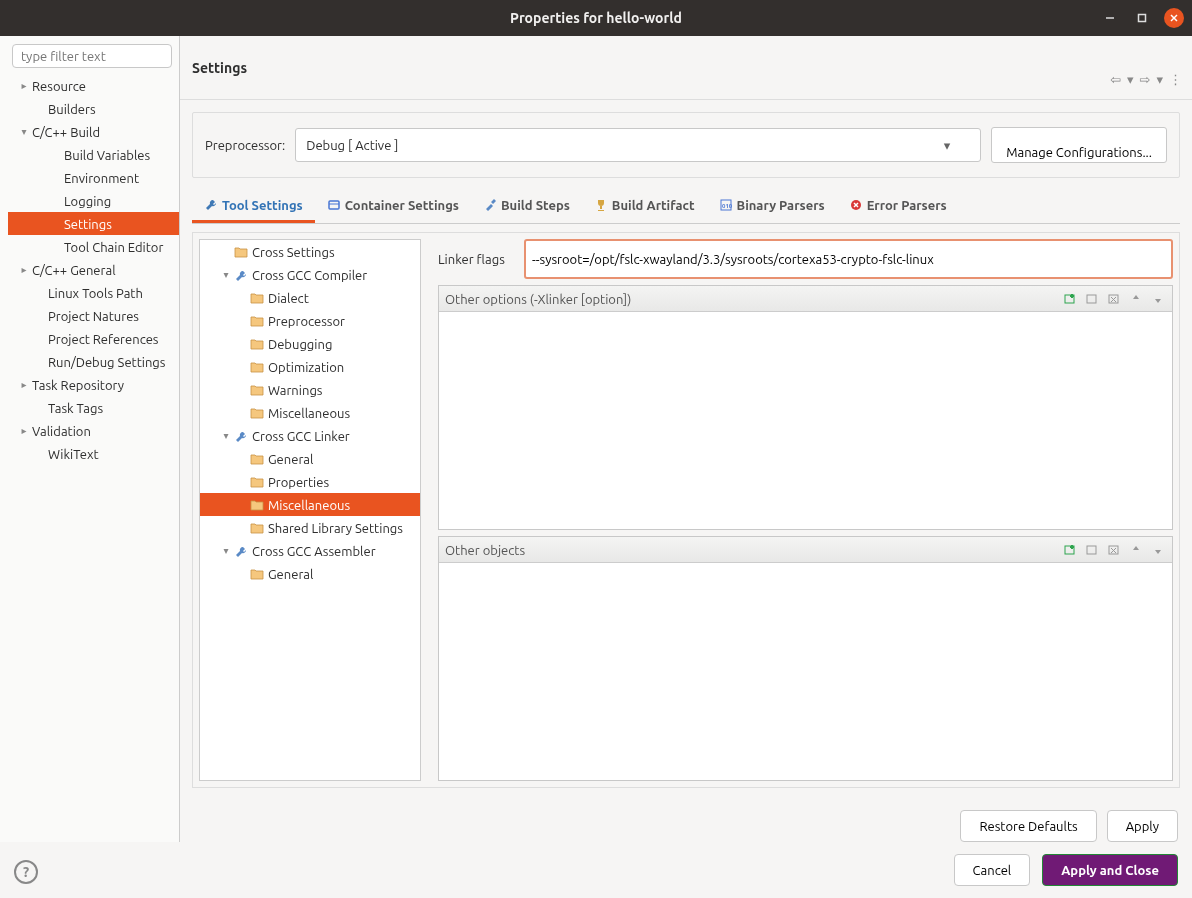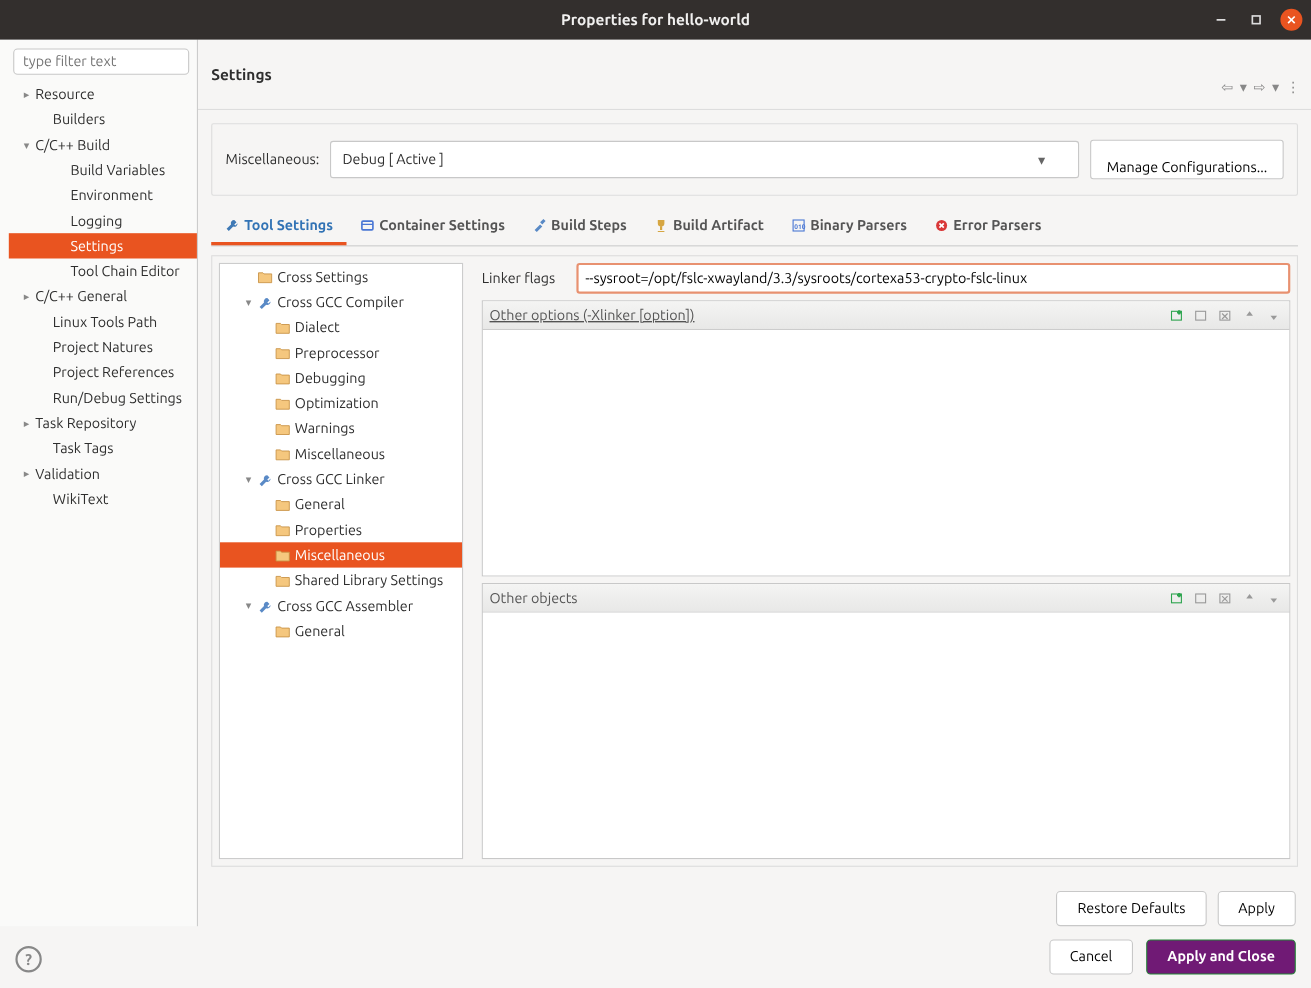--- a/index.html
+++ b/index.html
@@ -45,21 +45,21 @@
   .tool-tree { width: 222px; border: 1px solid #ccc; background: #fff; font-size: 13px; overflow: auto; }
   .tool-tree .trow { display: flex; align-items: center; height: 23px; padding-left: 4px; cursor: default; white-space: nowrap; }
   .tool-tree .trow.selected { background: #e95420; color: #fff; }
   .tool-tree .arrow { width: 12px; display: inline-flex; justify-content: center; color: #888; font-size: 10px; }
   .folder-icon { width: 14px; height: 12px; margin: 0 4px 0 2px; display: inline-block; }
   .folder-icon svg, .wrench-icon svg { display: block; }
 
   .tool-right { flex: 1; display: flex; flex-direction: column; gap: 6px; min-width: 0; padding-left: 11px; }
   .field-row { display: flex; align-items: center; gap: 8px; }
   .field-row label { font-size: 13px; min-width: 78px; }
-  .text-input { flex: 1; height: 28px; border: 2px solid #e89170; border-radius: 3px; padding: 0 6px; font-size: 13px; background: #fff; }
+  .text-input { flex: 1; height: 40px; border: 2px solid #e89170; border-radius: 3px; padding: 0 6px; font-size: 13px; background: #fff; }
   .listbox { flex: 1; border: 1px solid #c8c8c8; background: #fff; display: flex; flex-direction: column; min-height: 0; }
   .listbox-header { height: 26px; background: linear-gradient(#f4f4f3,#e8e8e7); border-bottom: 1px solid #ccc; display: flex; align-items: center; justify-content: space-between; padding: 0 6px; font-size: 13px; color: #555; }
   .listbox-header .tools { display: flex; gap: 6px; color: #888; }
   .listbox-body { flex: 1; background: #fff; }
 
   .list-tool-btn { width:16px; height:16px; display:inline-flex; align-items:center; justify-content:center; color:#999; }
 
   
   .button-row1 { display: flex; justify-content: flex-end; gap: 10px; padding: 10px 14px 0 14px; }
   .footer { height: 56px; display: flex; align-items: center; justify-content: flex-end; gap: 12px; padding: 0 14px; }
@@ -191,21 +191,21 @@
       <div class="header-tools">
         <span class="tool">⇦</span>
         <span class="tool">▾</span>
         <span class="tool">⇨</span>
         <span class="tool">▾</span>
         <span class="tool">⋮</span>
       </div>
     </div>
 
     <div class="config-row">
-      <label>Miscellaneous:</label>
+      <label>Preprocessor:</label>
       <div class="config-select">
         <span>Debug  [ Active ]</span>
         <span style="color:#666;">▾</span>
       </div>
       <button class="manage-btn">Manage Configurations...</button>
     </div>
 
     <div class="tabbar" id="tabbar">
         <div class="tab active">
           <span class="tab-icon">
@@ -414,21 +414,21 @@
             <span>General</span>
           </div>
         </div>
 
       <div class="tool-right">
         <div class="field-row">
           <label>Linker flags</label>
           <input class="text-input" value="--sysroot=/opt/fslc-xwayland/3.3/sysroots/cortexa53-crypto-fslc-linux" style="">
         </div>
 
-        <div class="listbox" style="flex:1;text-decoration:underline;">
+        <div class="listbox" style="flex:1;">
           <div class="listbox-header">
             <span>Other options (-Xlinker [option])</span>
             <div class="tools">
               <span class="list-tool-btn" style="color:#2da44e;">
                   <svg width="12" height="12" viewBox="0 0 12 12">
                     <rect x="1" y="2" width="9" height="8" fill="none" stroke="currentColor"></rect>
                     <line x1="8" y1="1" x2="8" y2="5" stroke="#2da44e" stroke-width="2"></line>
                     <line x1="6" y1="3" x2="10" y2="3" stroke="#2da44e" stroke-width="2"></line>
                   </svg>
                 </span>

